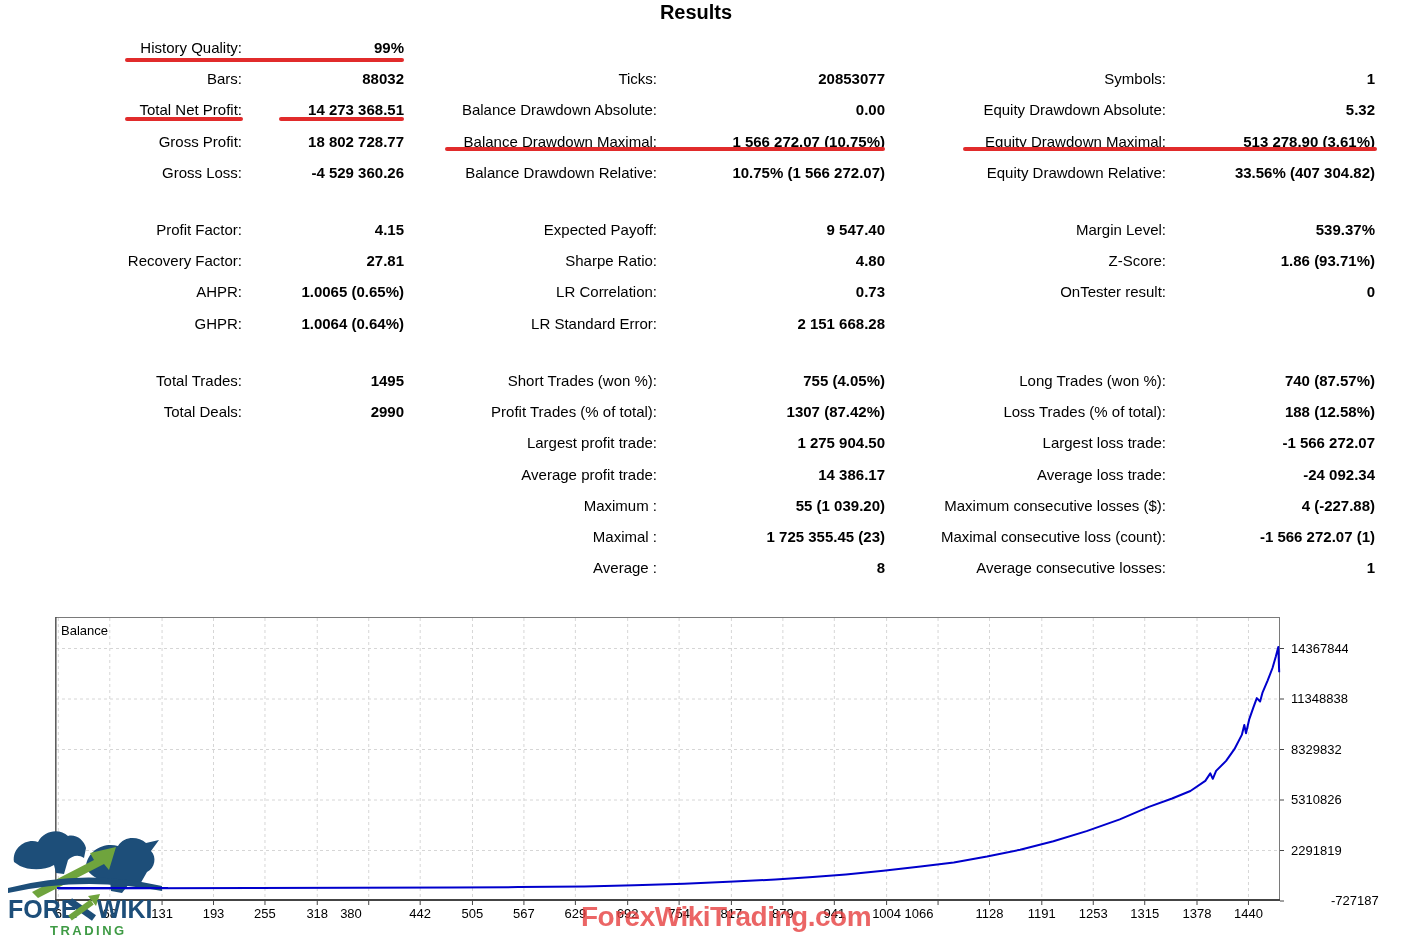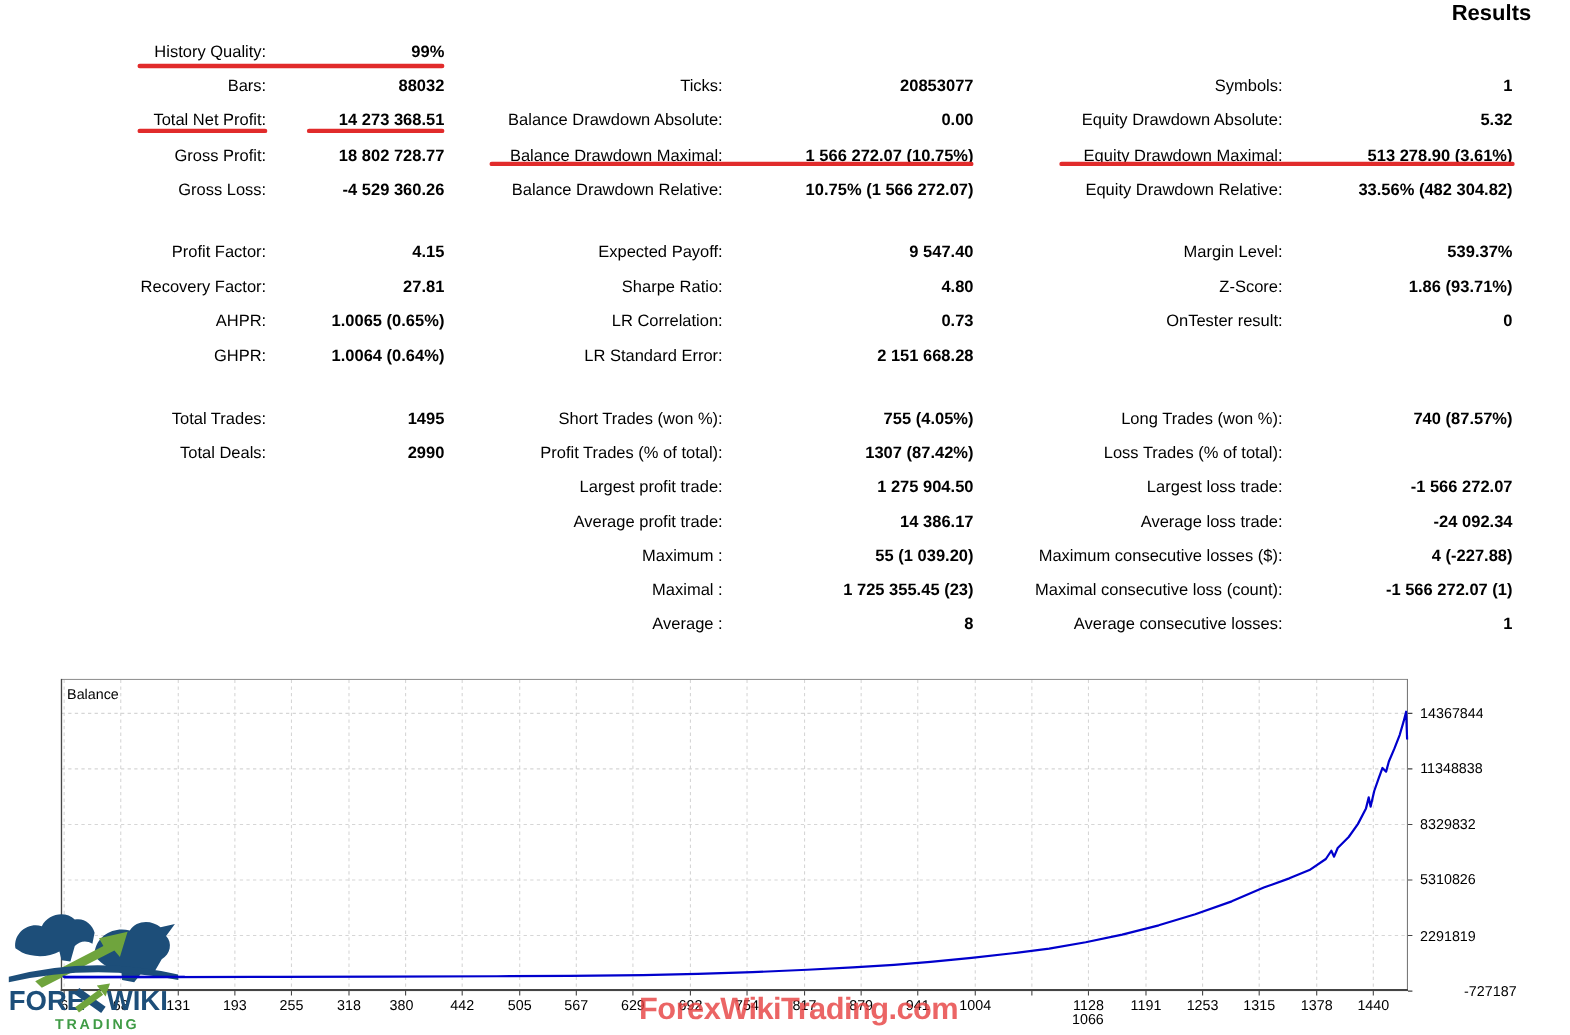--- a/index.html
+++ b/index.html
@@ -1,21 +1,21 @@
 <!DOCTYPE html>
 <html><head>
 <meta charset="utf-8">
 <style>
   html,body{margin:0;padding:0;}
   body{
     width:1427px;height:941px;position:relative;overflow:hidden;background:#ffffff;
     font-family:"Liberation Sans","DejaVu Sans",sans-serif;color:#000;
   }
   .title{
-    position:absolute;left:0;top:1px;width:1392px;text-align:right;
+    position:absolute;left:0;top:1px;width:1392px;text-align:center;
     font-size:20px;font-weight:bold;
   }
   #stats{position:absolute;left:0;top:0;width:1427px;height:600px;}
   .grp{position:absolute;left:0;width:1284px;}
   .g1{top:32px;} .g2{top:214px;} .g3{top:365px;}
   .row{position:relative;height:31.2px;}
   .cell{position:absolute;top:0;height:31.2px;display:flex;align-items:center;justify-content:flex-end;
         white-space:nowrap;font-size:15px;}
   .lab{font-weight:normal;}
   .val{font-weight:bold;}
@@ -76,21 +76,21 @@
         <span class="cell c2v val">1 566 272.07 (10.75%)</span>
         <span class="cell c3l lab">Equity Drawdown Maximal:</span>
         <span class="cell c3v val">513 278.90 (3.61%)</span>
       </div>
       <div class="row">
         <span class="cell c1l lab">Gross Loss:</span>
         <span class="cell c1v val">-4 529 360.26</span>
         <span class="cell c2l lab">Balance Drawdown Relative:</span>
         <span class="cell c2v val">10.75% (1 566 272.07)</span>
         <span class="cell c3l lab">Equity Drawdown Relative:</span>
-        <span class="cell c3v val">33.56% (482 304.82)</span>
+        <span class="cell c3v val">33.56% (407 304.82)</span>
       </div>
     </div>
     <div class="grp g2">
       <div class="row">
         <span class="cell c1l lab">Profit Factor:</span>
         <span class="cell c1v val">4.15</span>
         <span class="cell c2l lab">Expected Payoff:</span>
         <span class="cell c2v val">9 547.40</span>
         <span class="cell c3l lab">Margin Level:</span>
         <span class="cell c3v val">539.37%</span>
@@ -126,20 +126,21 @@
         <span class="cell c2v val">755 (4.05%)</span>
         <span class="cell c3l lab">Long Trades (won %):</span>
         <span class="cell c3v val">740 (87.57%)</span>
       </div>
       <div class="row">
         <span class="cell c1l lab">Total Deals:</span>
         <span class="cell c1v val">2990</span>
         <span class="cell c2l lab">Profit Trades (% of total):</span>
         <span class="cell c2v val">1307 (87.42%)</span>
         <span class="cell c3l lab">Loss Trades (% of total):</span>
+        <span class="cell c3v val">188 (12.58%)</span>
       </div>
       <div class="row">
         <span class="cell c2l lab">Largest profit trade:</span>
         <span class="cell c2v val">1 275 904.50</span>
         <span class="cell c3l lab">Largest loss trade:</span>
         <span class="cell c3v val">-1 566 272.07</span>
       </div>
       <div class="row">
         <span class="cell c2l lab">Average profit trade:</span>
         <span class="cell c2v val">14 386.17</span>
@@ -238,32 +239,32 @@
       <line x1="1" y1="0" x2="1" y2="284" stroke="#444444" stroke-width="1"></line>
       <polyline points="3.3,271.5 97.9,271.3 197.5,271.1 297.1,270.8 396.7,270.5 463.1,270.1 529.5,269.4 579.3,268.3 629.1,266.8 678.9,264.6 720.4,262.5 757.7,260.1 790.9,257.5 828.3,253.8 865.6,249.6 898.8,245.4 932.0,239.6 965.2,232.7 998.4,224.2 1031.6,214.1 1064.8,202.4 1093.9,189.9 1117.1,181.5 1135.4,174.0 1150.3,163.9 1155.3,156.4 1157.8,161.8 1161.1,153.9 1171.1,143.9 1179.4,132.2 1186.8,117.9 1189.3,107.9 1191.0,116.3 1194.3,102.1 1198.4,90.3 1201.8,81.1 1205.1,84.5 1207.6,75.3 1212.6,63.6 1217.5,51.0 1220.9,39.3 1223.3,30.0 1224.2,55.2" fill="none" stroke="#0000cc" stroke-width="2" stroke-linejoin="round"></polyline>
     </svg>
   <div class="chart-title">Balance</div>
 <div class="xlab" style="left: 3.31978px;">6</div>
     <div class="xlab" style="left: 54.7764px;">68</div>
     <div class="xlab" style="left: 107.063px;">131</div>
     <div class="xlab" style="left: 158.52px;">193</div>
     <div class="xlab" style="left: 209.976px;">255</div>
     <div class="xlab" style="left: 262.263px;">318</div>
-    <div class="xlab" style="left: 310px;">380</div>
+    <div class="xlab" style="left: 296px;">380</div>
     <div class="xlab" style="left: 365.176px;">442</div>
     <div class="xlab" style="left: 417.463px;">505</div>
     <div class="xlab" style="left: 468.919px;">567</div>
     <div class="xlab" style="left: 520.376px;">629</div>
     <div class="xlab" style="left: 572.663px;">692</div>
     <div class="xlab" style="left: 624.119px;">754</div>
     <div class="xlab" style="left: 676.406px;">817</div>
     <div class="xlab" style="left: 727.862px;">879</div>
     <div class="xlab" style="left: 779.319px;">941</div>
     <div class="xlab" style="left: 831.606px;">1004</div>
-    <div class="xlab" style="left: 934px; margin-top: 13px;">1066</div>
+    <div class="xlab" style="left: 864px;">1066</div>
     <div class="xlab" style="left: 934.519px;">1128</div>
     <div class="xlab" style="left: 986.806px;">1191</div>
     <div class="xlab" style="left: 1038.26px;">1253</div>
     <div class="xlab" style="left: 1089.72px;">1315</div>
     <div class="xlab" style="left: 1142.01px;">1378</div>
     <div class="xlab" style="left: 1193.46px;">1440</div>
     <div class="ylab" style="top: 23.5002px;">14367844</div>
     <div class="ylab" style="top: 74.0002px; text-align: center;">11348838</div>
     <div class="ylab" style="top: 124.5px;">8329832</div>
     <div class="ylab" style="top: 175px;">5310826</div>

